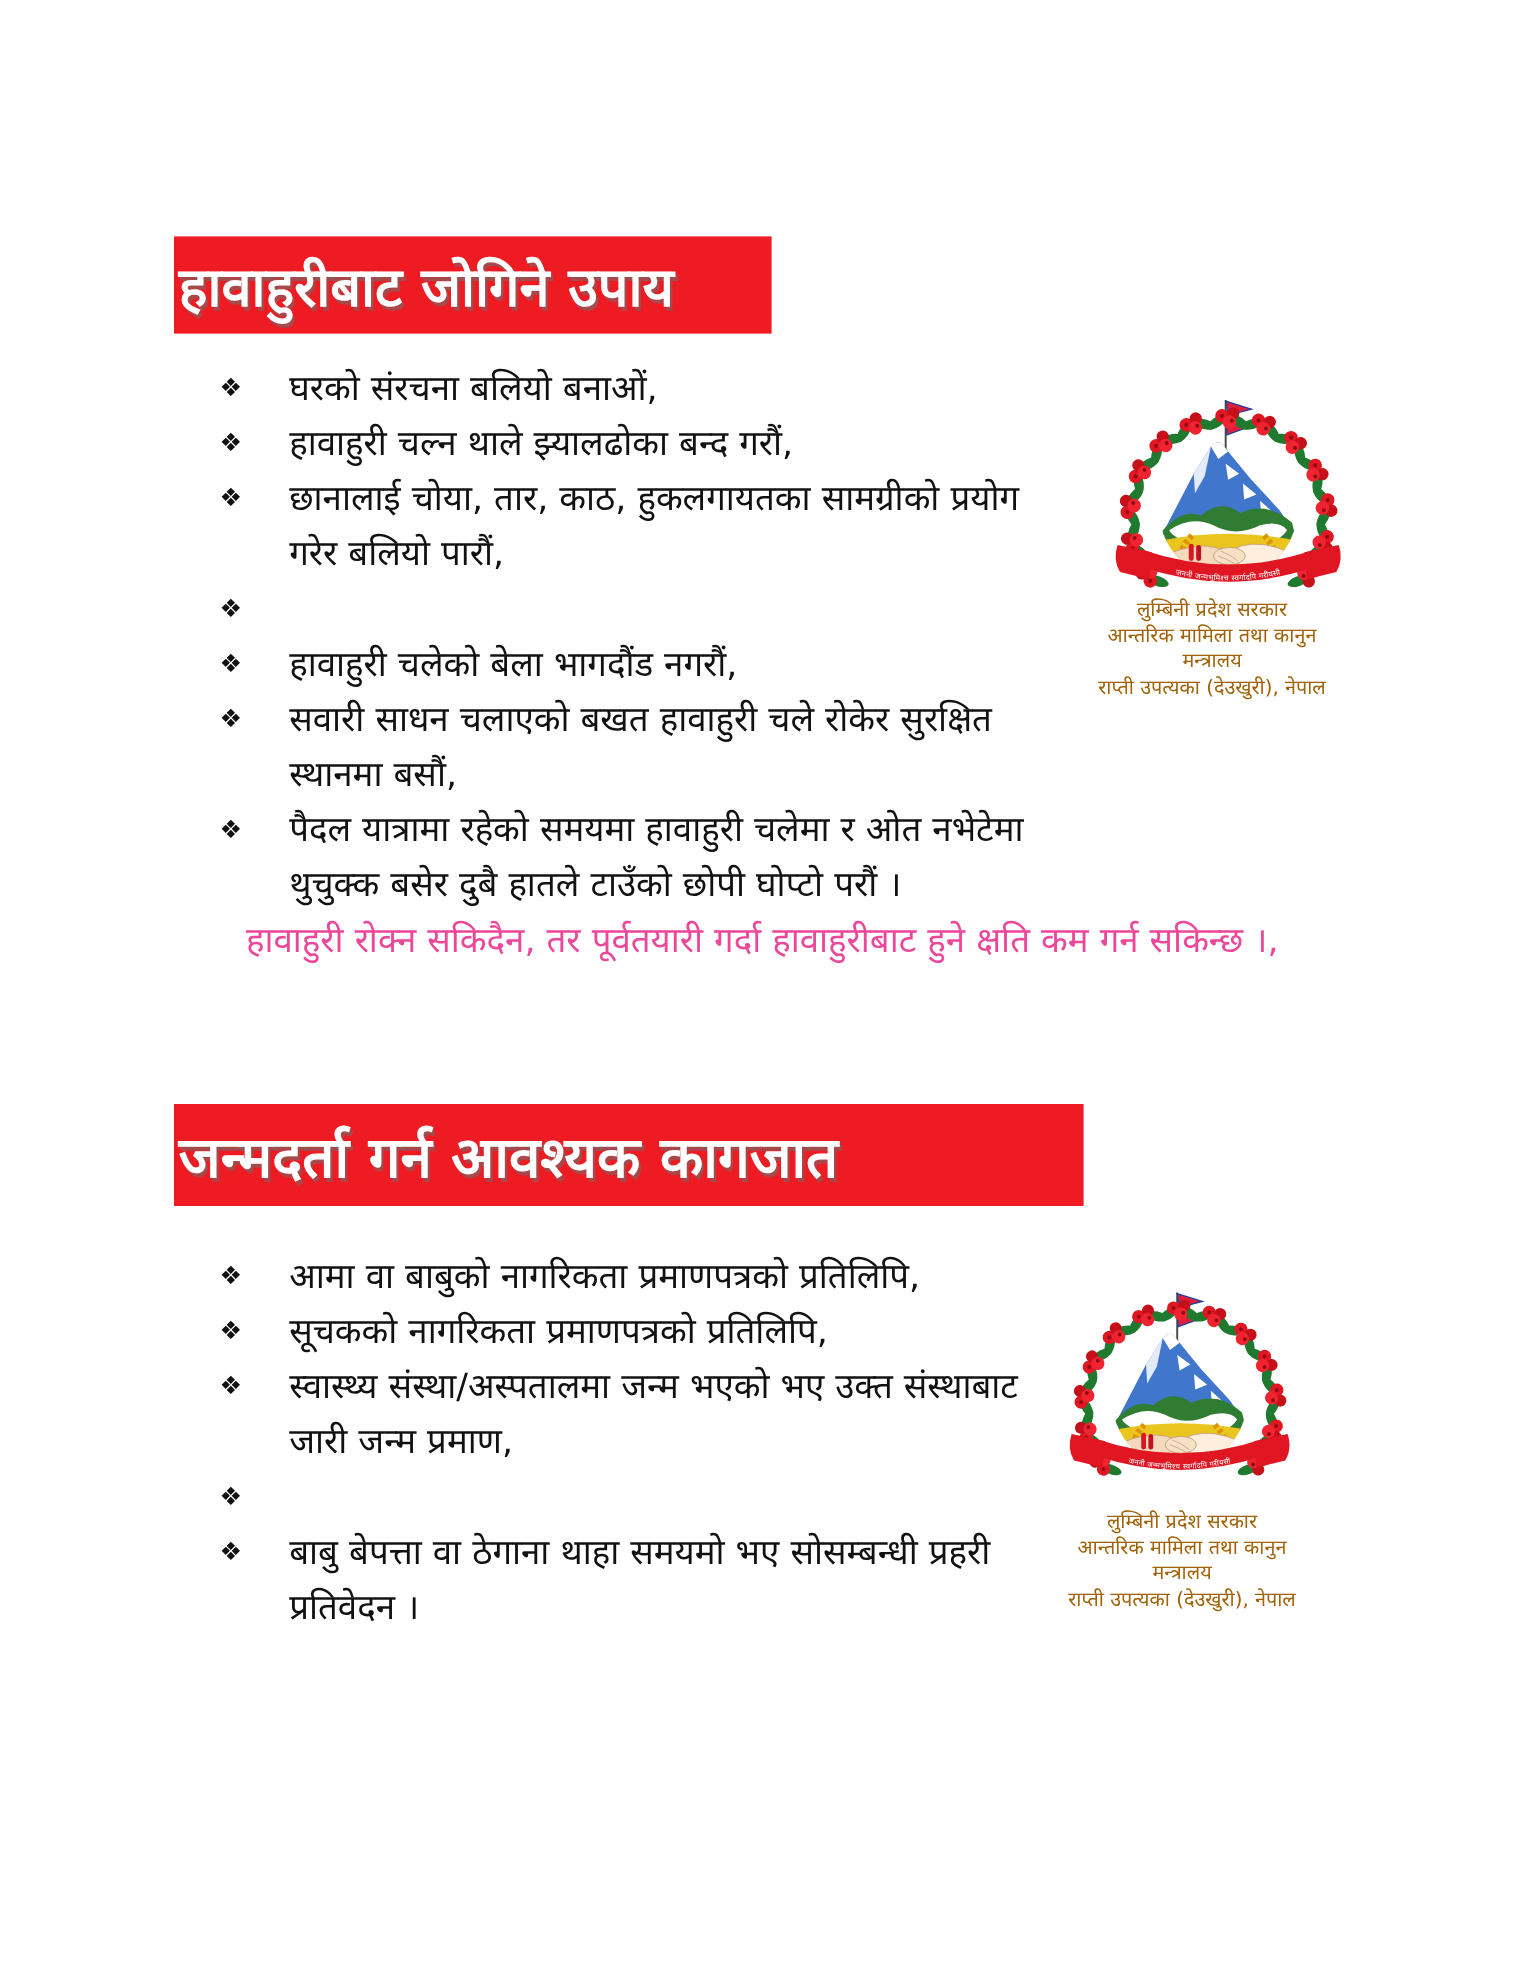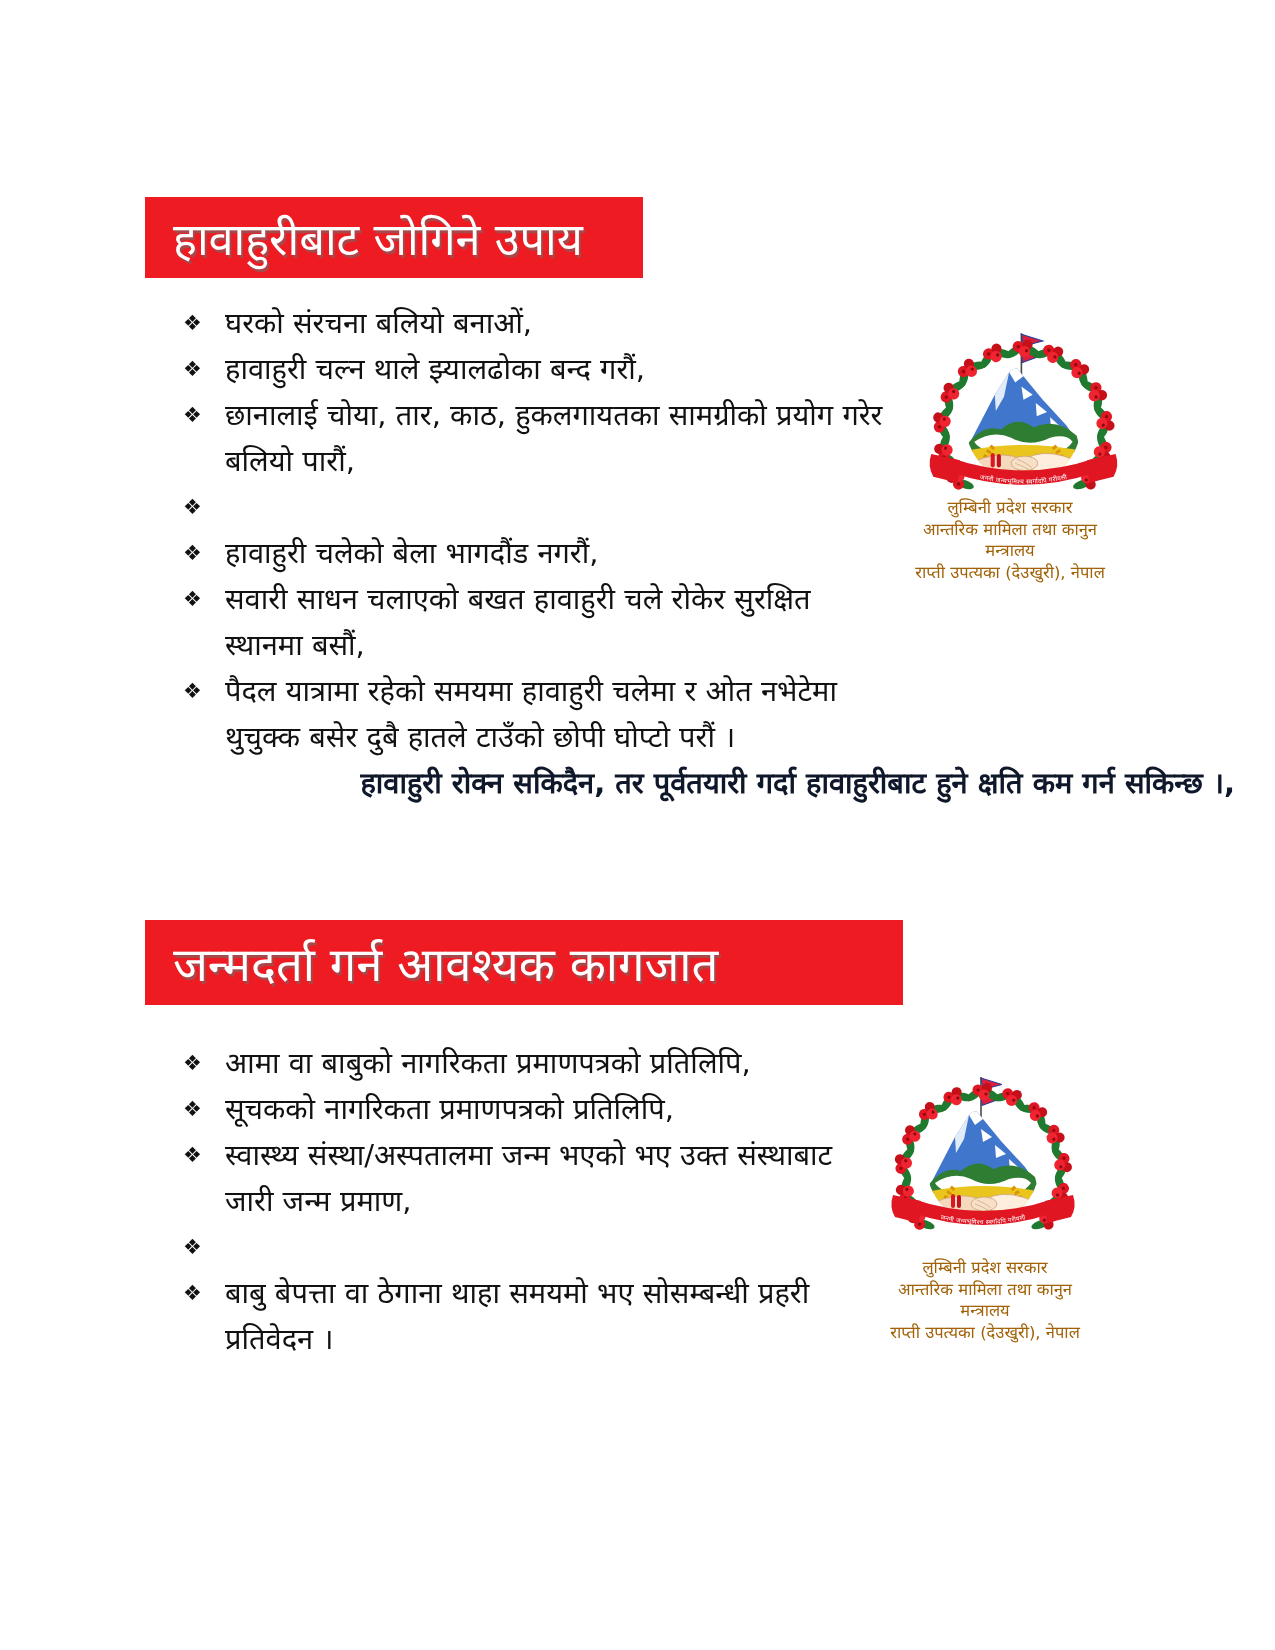--- a/index.html
+++ b/index.html
@@ -1,32 +1,32 @@
 <!DOCTYPE html>
 <html><head>
 <meta charset="utf-8">
 <style>
   html,body{margin:0;padding:0;background:#e9e9e9;}
   .page{position:relative;width:1275px;height:1650px;background:#ffffff;overflow:hidden;
         font-family:"DejaVu Sans","Liberation Sans",sans-serif;color:#111;}
-  .banner{position:absolute;background:#ee1b23;color:#ffffff;font-weight:normal;
-          display:flex;align-items:center;padding:0 28px;box-sizing:border-box;
+  .banner{position:absolute;background:#ee1b23;color:#ffffff;font-weight:bold;
+          display:flex;align-items:center;padding:0 4px;box-sizing:border-box;
           text-shadow:2px 3px 0 rgba(110,110,110,.55);white-space:nowrap;}
   #banner1{left:145px;top:197px;width:498px;height:81px;font-size:45px;}
   #banner2{left:145px;top:920px;width:758px;height:85px;font-size:47px;}
   .list{position:absolute;list-style:none;margin:0;padding:0;}
   #list1{left:183px;top:300px;width:702px;}
   #list2{left:183px;top:1040px;width:702px;}
   .li{display:flex;align-items:flex-start;}
   .marker{flex:0 0 42px;width:42px;font-size:21px;line-height:46px;color:#111;}
-  .txt{font-size:29px;line-height:46px;color:#111;}
+  .txt{font-size:29px;line-height:46px;color:#111;margin-left:16px;}
   #list1 .txt{max-width:660px;}
   #list2 .txt{max-width:615px;}
-  .note{position:absolute;left:205px;top:762px;width:1030px;font-size:29px;font-weight:bold;
-        color:#0f172a;white-space:nowrap;text-align:right;}
+  .note{position:absolute;left:205px;top:762px;width:1030px;font-size:29px;font-weight:normal;
+        color:#ec4899;white-space:nowrap;}
   .emblem{position:absolute;}
   #emblem1{left:923px;top:323px;width:205px;height:169px;}
   #emblem2{left:885px;top:1067px;width:200px;height:165px;}
   .caption{position:absolute;text-align:center;color:#a16207;font-size:16.5px;
            line-height:21.5px;font-weight:500;}
   #caption1{left:880px;top:497px;width:260px;}
   #caption2{left:865px;top:1257px;width:240px;}
   .defs-holder{position:absolute;width:0;height:0;overflow:hidden;}
 </style>
 </head>

